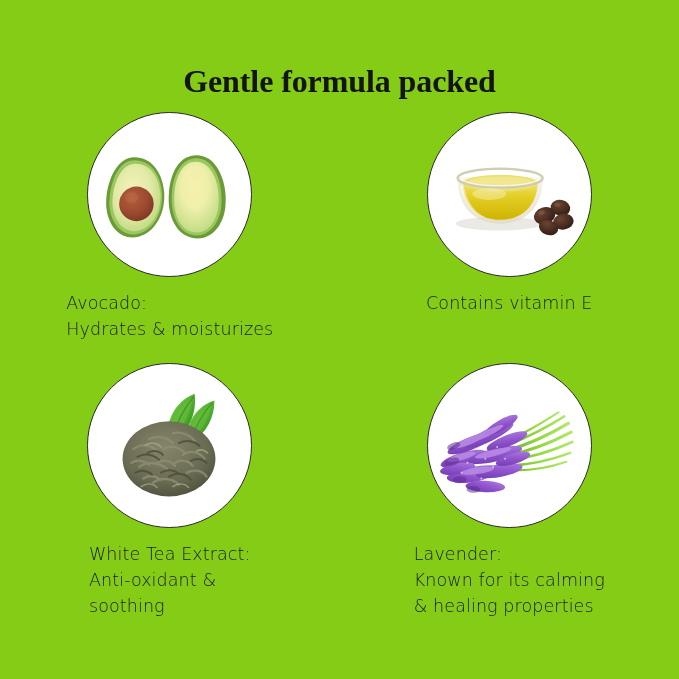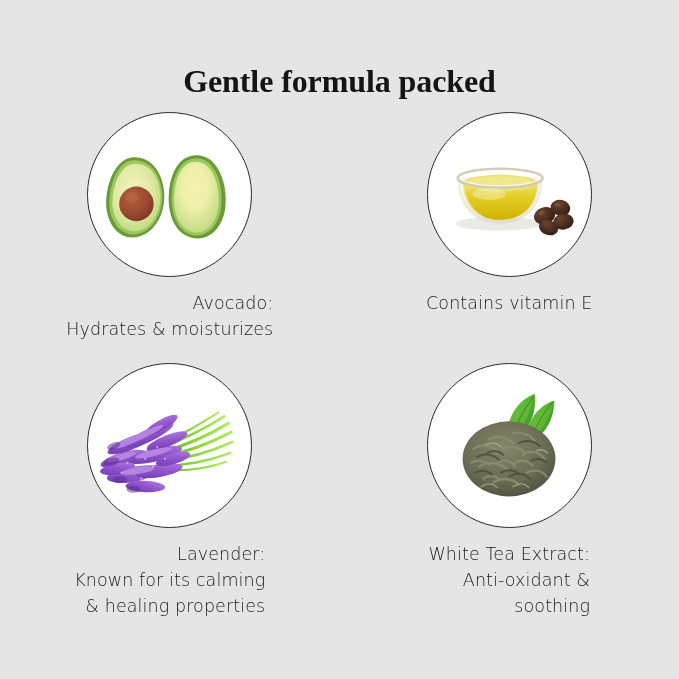--- a/index.html
+++ b/index.html
@@ -12,21 +12,21 @@
     height: 679px;
     overflow: hidden;
     font-family: "Liberation Sans", sans-serif;
     -webkit-font-smoothing: antialiased;
   }
 
   .page {
     position: relative;
     width: 679px;
     height: 679px;
-    background: #e5e5e5;
+    background: #84cc16;
   }
 
   
   .title {
     position: absolute;
     top: 40px;
     left: 0;
     width: 679px;
     text-align: center;
     font-family: "Liberation Serif", "DejaVu Serif", serif;
@@ -66,21 +66,21 @@
     overflow: hidden;
   }
   .art {
     position: absolute;
     inset: 0;
   }
   .art svg { display: block; width: 100%; height: 100%; }
 
   .caption {
     margin-top: 13px;
-    text-align: right;
+    text-align: left;
     font-family: "DejaVu Sans", "Liberation Sans", sans-serif;
     font-weight: 300;
     font-size: 17.5px;
     line-height: 1.5;
     color: #1b1b1b;
     letter-spacing: 0.1px;
   }
   .caption span { display: block; white-space: nowrap; }
 
   .cell-lavender .circle,
@@ -190,20 +190,86 @@
               <ellipse cx="137" cy="110" rx="10.5" ry="8" transform="rotate(-8 137 110)" fill="url(#seedGrad)"></ellipse>
               <ellipse cx="122" cy="116" rx="10" ry="7.5" transform="rotate(20 122 116)" fill="url(#seedGrad)"></ellipse>
               <ellipse cx="115" cy="101" rx="3.4" ry="2.2" transform="rotate(-18 115 101)" fill="#8b5f45" opacity="0.55"></ellipse>
               <ellipse cx="131" cy="93" rx="3" ry="2" transform="rotate(12 131 93)" fill="#8b5f45" opacity="0.5"></ellipse>
             </g>
           </svg>
         </div>
       </div>
       <div class="caption">
         <span>Contains vitamin E</span>
+      </div>
+    </div>
+
+    <div class="cell cell-whitetea">
+      <div class="circle">
+        <div class="art">
+          <svg viewBox="0 0 165 165" xmlns="http://www.w3.org/2000/svg">
+            <defs>
+              <linearGradient id="freshLeaf" x1="0" y1="0" x2="1" y2="1">
+                <stop offset="0%" stop-color="#7fd24a"></stop>
+                <stop offset="55%" stop-color="#4fae2e"></stop>
+                <stop offset="100%" stop-color="#2f7d1c"></stop>
+              </linearGradient>
+              <radialGradient id="pileGrad" cx="45%" cy="35%" r="70%">
+                <stop offset="0%" stop-color="#85856a"></stop>
+                <stop offset="65%" stop-color="#6a6b53"></stop>
+                <stop offset="100%" stop-color="#4e4f3c"></stop>
+              </radialGradient>
+            </defs>
+
+            <g>
+              <path d="M80 74 C80 52 92 36 108 30 C110 48 104 66 88 76 Z" fill="url(#freshLeaf)"></path>
+              <path d="M81 74 C84 56 94 42 106 34 C104 50 97 64 85 74 Z" fill="#6ec23d" opacity="0.5"></path>
+              <path d="M99 76 C101 56 112 42 128 37 C128 54 120 70 105 79 Z" fill="url(#freshLeaf)"></path>
+              <path d="M100 76 C104 60 113 48 125 41 C123 55 116 67 104 76 Z" fill="#6ec23d" opacity="0.45"></path>
+              <path d="M86 74 C90 58 98 44 107 33" stroke="#2d7a1a" stroke-width="1.2" fill="none" opacity="0.6"></path>
+              <path d="M104 78 C109 62 116 50 126 39" stroke="#2d7a1a" stroke-width="1.2" fill="none" opacity="0.55"></path>
+            </g>
+
+            <ellipse cx="82" cy="96" rx="47" ry="38" fill="url(#pileGrad)"></ellipse>
+            <g stroke="#8d8d72" stroke-width="2.4" stroke-linecap="round" fill="none" opacity="0.85">
+              <path d="M46 86 C54 80 64 82 70 88"></path>
+              <path d="M52 104 C60 98 72 100 80 106"></path>
+              <path d="M62 76 C70 72 80 74 86 80"></path>
+              <path d="M86 70 C94 68 104 72 108 78"></path>
+              <path d="M96 92 C104 86 114 90 118 96"></path>
+              <path d="M66 120 C74 114 86 116 92 122"></path>
+              <path d="M44 100 C50 96 58 98 62 102"></path>
+              <path d="M100 110 C108 106 116 108 120 114"></path>
+              <path d="M76 86 C84 82 92 84 98 90"></path>
+              <path d="M56 116 C62 112 68 113 73 117"></path>
+              <path d="M88 100 C94 96 102 98 106 103"></path>
+              <path d="M70 100 C76 96 84 98 88 103"></path>
+            </g>
+            <g stroke="#4c4d3a" stroke-width="2" stroke-linecap="round" fill="none" opacity="0.8">
+              <path d="M50 94 C58 90 66 92 72 97"></path>
+              <path d="M82 114 C90 109 99 111 104 117"></path>
+              <path d="M92 80 C100 76 108 78 113 83"></path>
+              <path d="M60 90 C66 87 72 88 76 92"></path>
+              <path d="M74 110 C80 106 87 107 92 111"></path>
+              <path d="M104 98 C110 95 116 96 120 100"></path>
+              <path d="M48 110 C54 107 60 108 65 112"></path>
+            </g>
+            <g stroke="#a9a98c" stroke-width="1.6" stroke-linecap="round" fill="none" opacity="0.75">
+              <path d="M58 82 C64 79 70 80 74 84"></path>
+              <path d="M86 124 C92 120 98 121 102 125"></path>
+              <path d="M110 88 C114 86 118 87 121 90"></path>
+              <path d="M54 124 C60 120 66 121 70 125"></path>
+            </g>
+          </svg>
+        </div>
+      </div>
+      <div class="caption">
+        <span>White Tea Extract:</span>
+        <span>Anti-oxidant &amp;</span>
+        <span>soothing</span>
       </div>
     </div>
 
     <div class="cell cell-lavender">
       <div class="circle">
         <div class="art">
           <svg viewBox="0 0 165 165" xmlns="http://www.w3.org/2000/svg">
             <defs>
               <linearGradient id="stemGrad" x1="0" y1="0" x2="1" y2="0">
                 <stop offset="0%" stop-color="#6fae2e"></stop>
@@ -272,80 +338,14 @@
           </svg>
         </div>
       </div>
       <div class="caption">
         <span>Lavender:</span>
         <span>Known for its calming</span>
         <span>&amp; healing properties</span>
       </div>
     </div>
 
-    <div class="cell cell-whitetea">
-      <div class="circle">
-        <div class="art">
-          <svg viewBox="0 0 165 165" xmlns="http://www.w3.org/2000/svg">
-            <defs>
-              <linearGradient id="freshLeaf" x1="0" y1="0" x2="1" y2="1">
-                <stop offset="0%" stop-color="#7fd24a"></stop>
-                <stop offset="55%" stop-color="#4fae2e"></stop>
-                <stop offset="100%" stop-color="#2f7d1c"></stop>
-              </linearGradient>
-              <radialGradient id="pileGrad" cx="45%" cy="35%" r="70%">
-                <stop offset="0%" stop-color="#85856a"></stop>
-                <stop offset="65%" stop-color="#6a6b53"></stop>
-                <stop offset="100%" stop-color="#4e4f3c"></stop>
-              </radialGradient>
-            </defs>
-
-            <g>
-              <path d="M80 74 C80 52 92 36 108 30 C110 48 104 66 88 76 Z" fill="url(#freshLeaf)"></path>
-              <path d="M81 74 C84 56 94 42 106 34 C104 50 97 64 85 74 Z" fill="#6ec23d" opacity="0.5"></path>
-              <path d="M99 76 C101 56 112 42 128 37 C128 54 120 70 105 79 Z" fill="url(#freshLeaf)"></path>
-              <path d="M100 76 C104 60 113 48 125 41 C123 55 116 67 104 76 Z" fill="#6ec23d" opacity="0.45"></path>
-              <path d="M86 74 C90 58 98 44 107 33" stroke="#2d7a1a" stroke-width="1.2" fill="none" opacity="0.6"></path>
-              <path d="M104 78 C109 62 116 50 126 39" stroke="#2d7a1a" stroke-width="1.2" fill="none" opacity="0.55"></path>
-            </g>
-
-            <ellipse cx="82" cy="96" rx="47" ry="38" fill="url(#pileGrad)"></ellipse>
-            <g stroke="#8d8d72" stroke-width="2.4" stroke-linecap="round" fill="none" opacity="0.85">
-              <path d="M46 86 C54 80 64 82 70 88"></path>
-              <path d="M52 104 C60 98 72 100 80 106"></path>
-              <path d="M62 76 C70 72 80 74 86 80"></path>
-              <path d="M86 70 C94 68 104 72 108 78"></path>
-              <path d="M96 92 C104 86 114 90 118 96"></path>
-              <path d="M66 120 C74 114 86 116 92 122"></path>
-              <path d="M44 100 C50 96 58 98 62 102"></path>
-              <path d="M100 110 C108 106 116 108 120 114"></path>
-              <path d="M76 86 C84 82 92 84 98 90"></path>
-              <path d="M56 116 C62 112 68 113 73 117"></path>
-              <path d="M88 100 C94 96 102 98 106 103"></path>
-              <path d="M70 100 C76 96 84 98 88 103"></path>
-            </g>
-            <g stroke="#4c4d3a" stroke-width="2" stroke-linecap="round" fill="none" opacity="0.8">
-              <path d="M50 94 C58 90 66 92 72 97"></path>
-              <path d="M82 114 C90 109 99 111 104 117"></path>
-              <path d="M92 80 C100 76 108 78 113 83"></path>
-              <path d="M60 90 C66 87 72 88 76 92"></path>
-              <path d="M74 110 C80 106 87 107 92 111"></path>
-              <path d="M104 98 C110 95 116 96 120 100"></path>
-              <path d="M48 110 C54 107 60 108 65 112"></path>
-            </g>
-            <g stroke="#a9a98c" stroke-width="1.6" stroke-linecap="round" fill="none" opacity="0.75">
-              <path d="M58 82 C64 79 70 80 74 84"></path>
-              <path d="M86 124 C92 120 98 121 102 125"></path>
-              <path d="M110 88 C114 86 118 87 121 90"></path>
-              <path d="M54 124 C60 120 66 121 70 125"></path>
-            </g>
-          </svg>
-        </div>
-      </div>
-      <div class="caption">
-        <span>White Tea Extract:</span>
-        <span>Anti-oxidant &amp;</span>
-        <span>soothing</span>
-      </div>
-    </div>
-
   </div>
 </div>
 
 </body></html>

